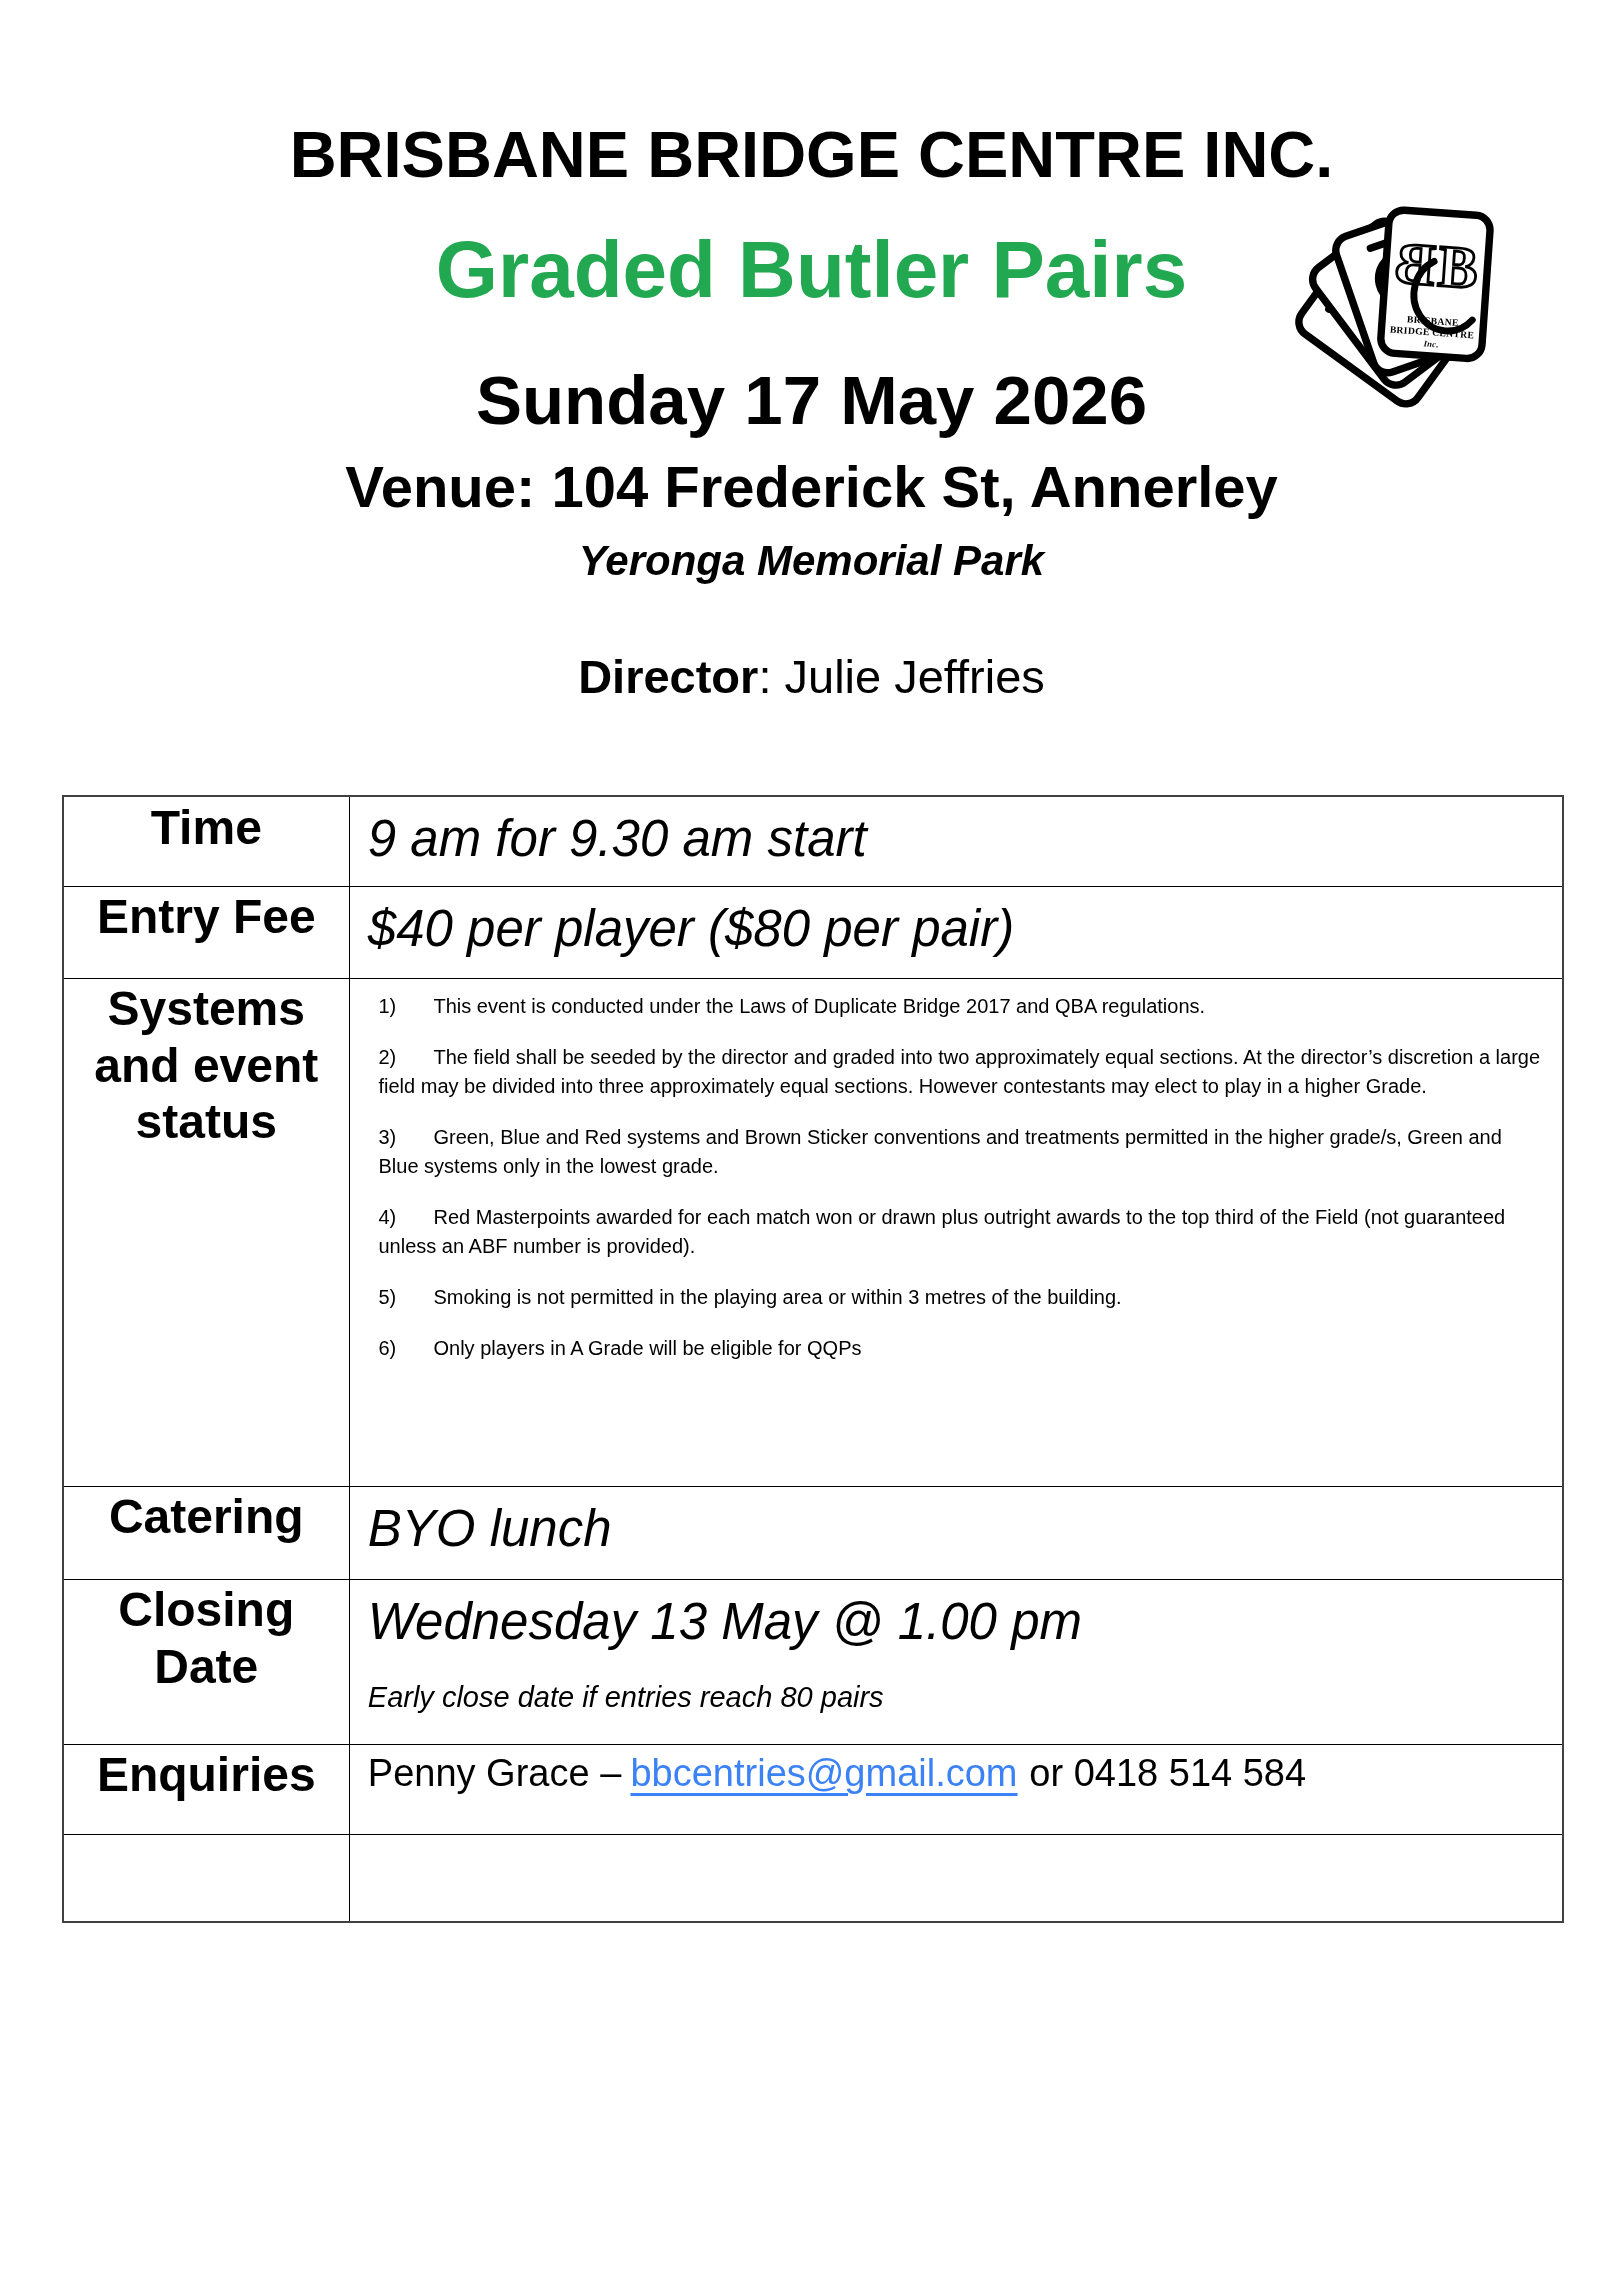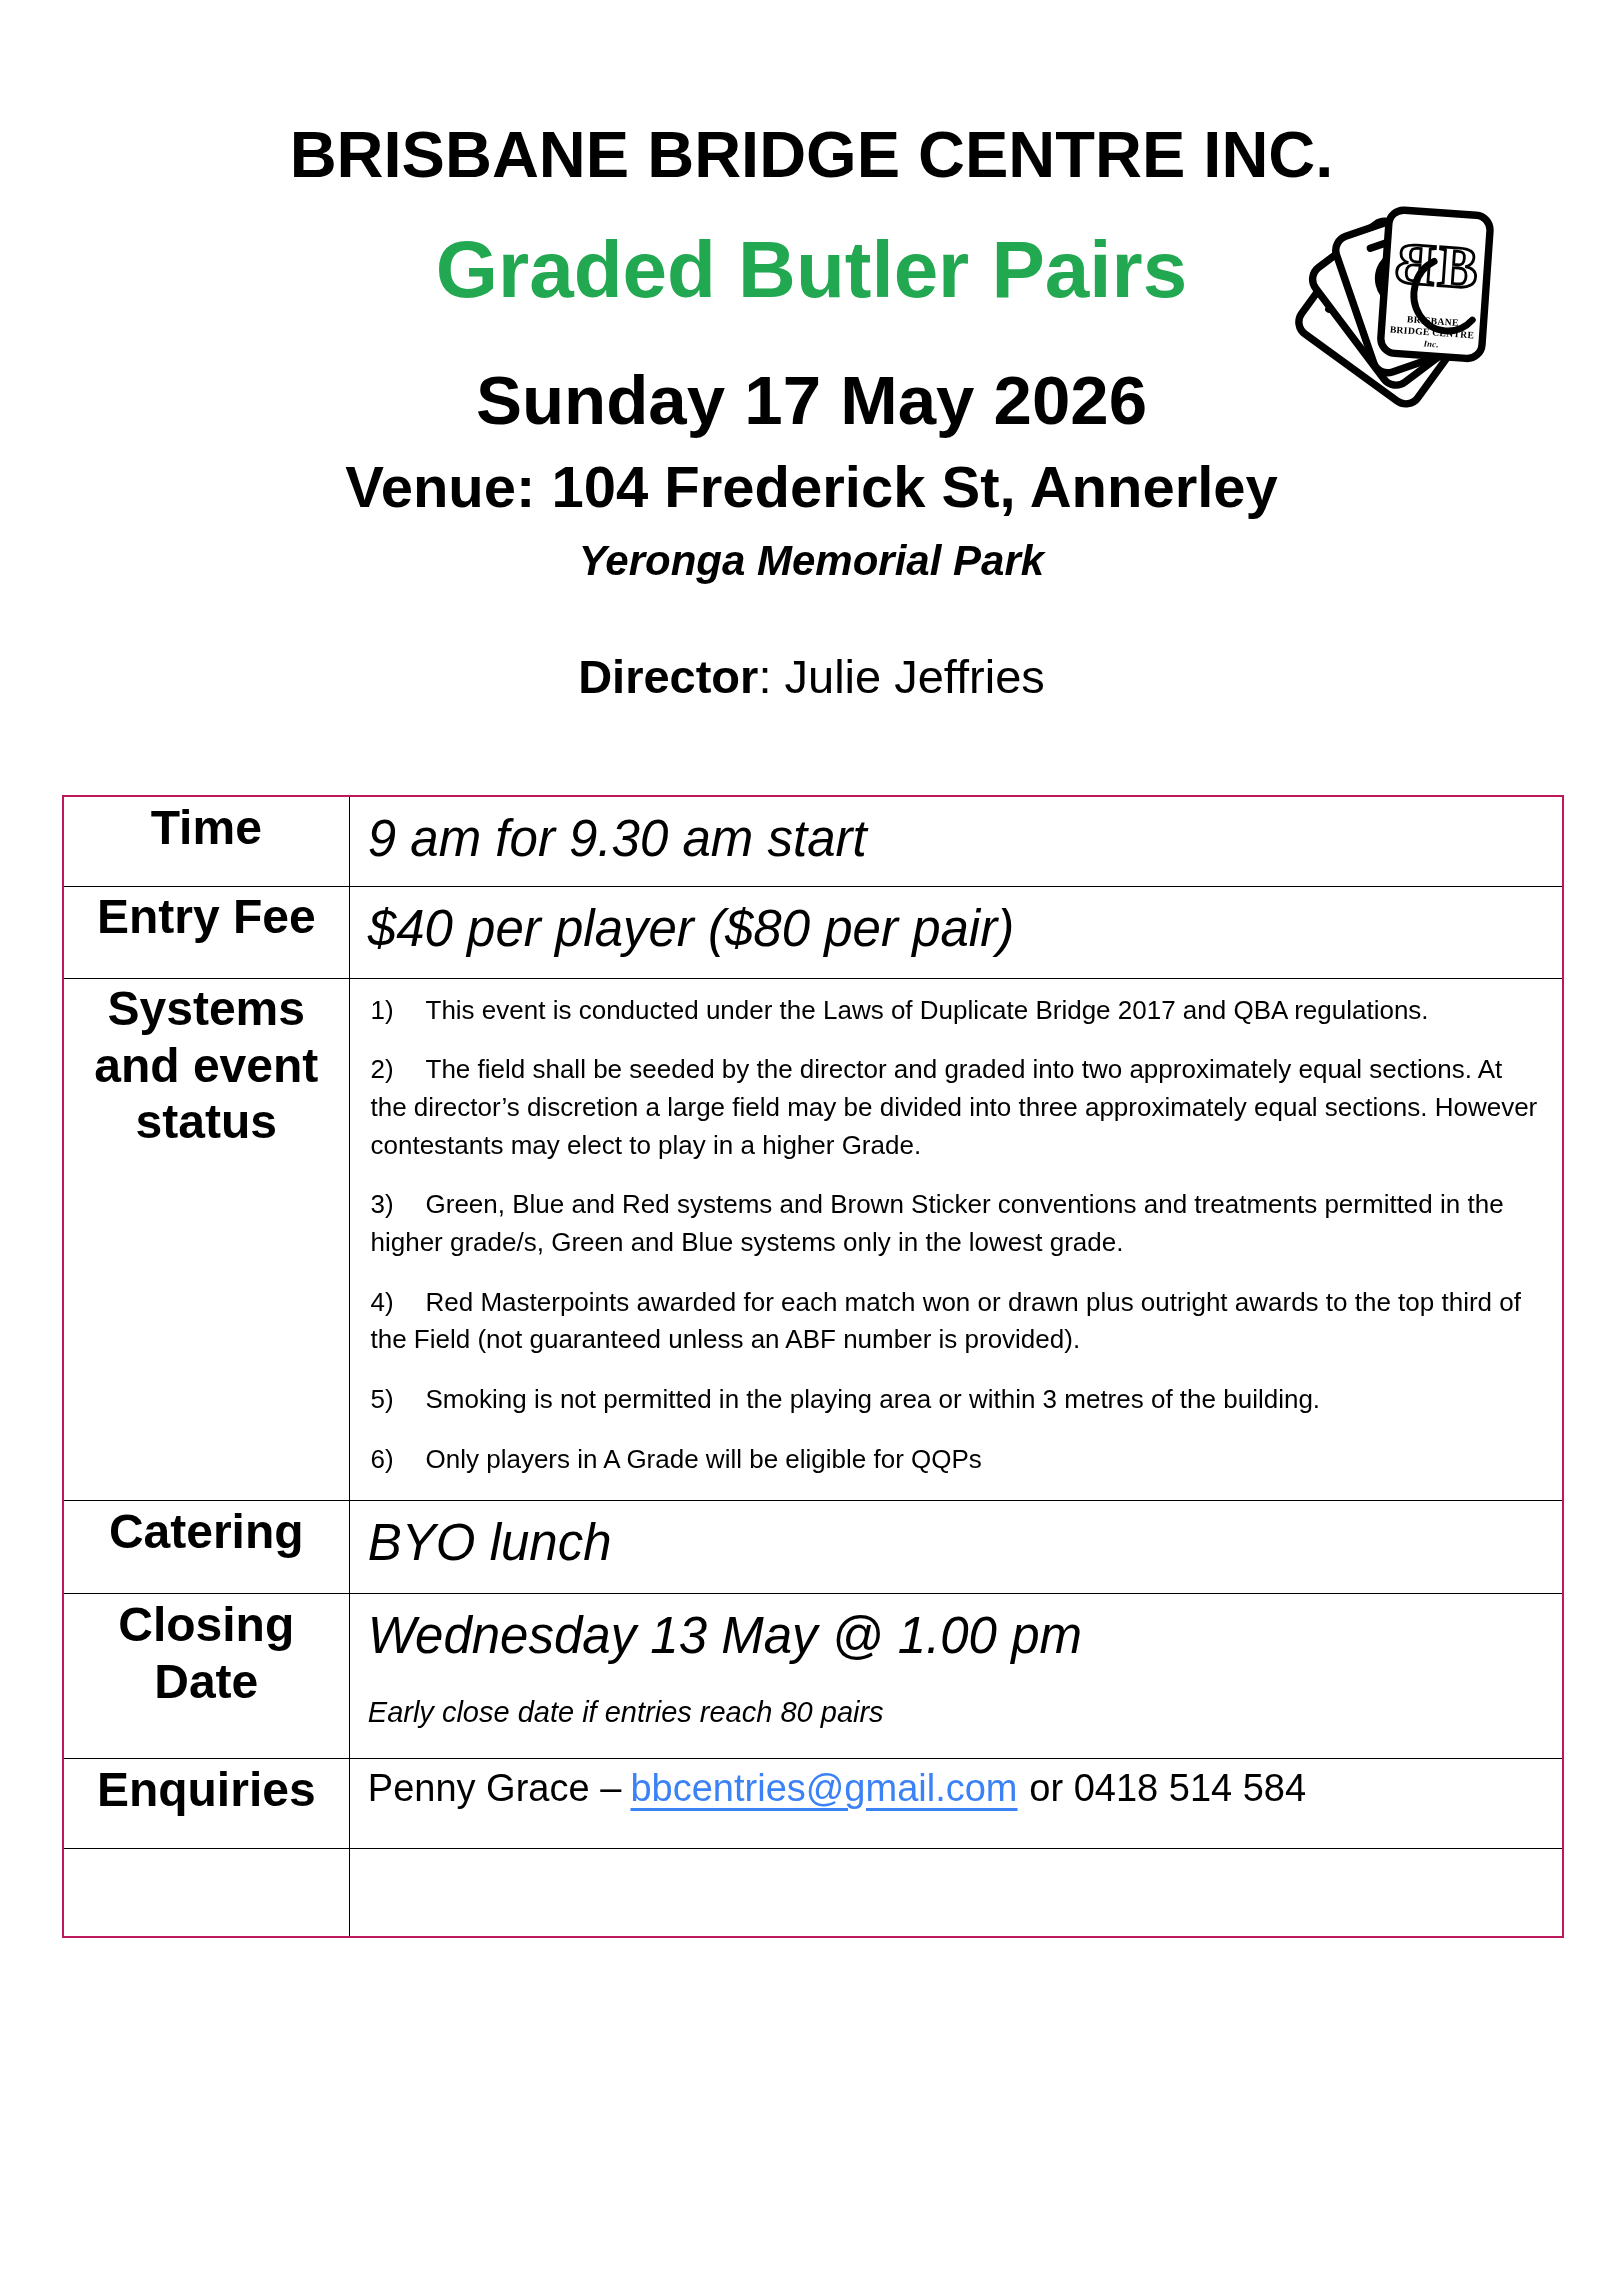--- a/index.html
+++ b/index.html
@@ -29,39 +29,39 @@
             fill: #ffffff; stroke: #000; stroke-width: 5px; }
   .mono-c { fill: none; stroke: #000; stroke-width: 12px; stroke-linecap: round; }
   .card-caption { font-family: "Liberation Serif", serif; font-weight: bold; font-size: 17px;
                   text-anchor: middle; fill: #000; letter-spacing: 0.5px; }
   .card-caption.inc { font-size: 15px; font-style: italic; }
 
   table.flyer {
     position: absolute; left: 62px; top: 795px;
     width: 1500px;
     border-collapse: collapse; table-layout: fixed;
-    border: 2px solid #be185d;
+    border: 2px solid #404040;
   }
   table.flyer td { border: 1.3px solid #000; vertical-align: top; overflow: hidden; }
   tr.r-time    { height: 90px; }
   tr.r-fee     { height: 92px; }
   tr.r-systems { height: 508px; }
   tr.r-catering{ height: 93px; }
   tr.r-howto   { height: 186px; }
   tr.r-closing { height: 165px; }
   tr.r-enq     { height: 90px; }
   tr.r-empty   { height: 88px; }
 
   td.lbl { font-weight: bold; font-size: 48px; line-height: 1.18; text-align: center;
            padding: 2.6px 17px 0 17px; }
   td.val { padding: 13px 19.6px 0 18.3px; }
   .big { font-size: 51px; line-height: 1.15; font-style: italic; }
 
   td.val-systems { padding: 13px 19.6px 0 17px; }
-  .sys-item { font-size: 26px; line-height: 1.45; margin: 0 0 22px 4px; }
+  .sys-item { font-size: 20px; line-height: 1.45; margin: 0 0 22px 12px; }
   .sys-item .num { display: inline-block; width: 55px; }
 
   .howto-note { font-size: 27px; line-height: 1.45; margin-top: 18.3px; }
   .u-block { text-decoration: underline; text-decoration-thickness: 2px; text-underline-offset: 5.2px; }
 
   .closing-note { font-size: 29px; font-style: italic; margin-top: 27.5px; line-height: 1.3; }
 
   td.val-enq { padding: 6.5px 19.6px 0 18.3px; font-size: 38px; line-height: 1.2; }
   .email-link { color: #3b82f6; text-decoration: underline; text-decoration-thickness: 2.6px;
                 text-underline-offset: 6.5px; margin: 0 9.2px; cursor: pointer; }

